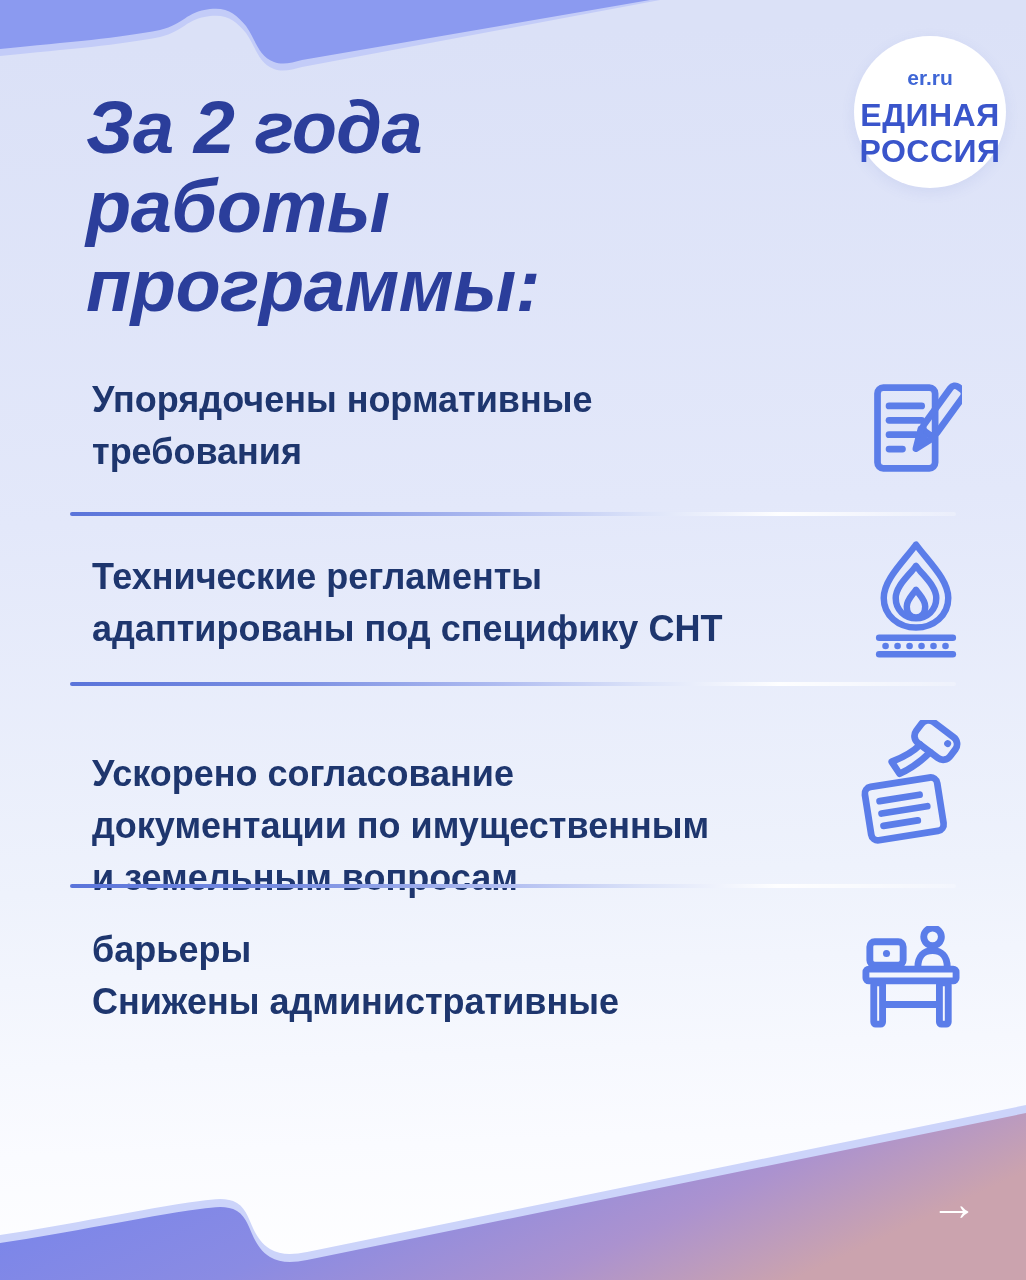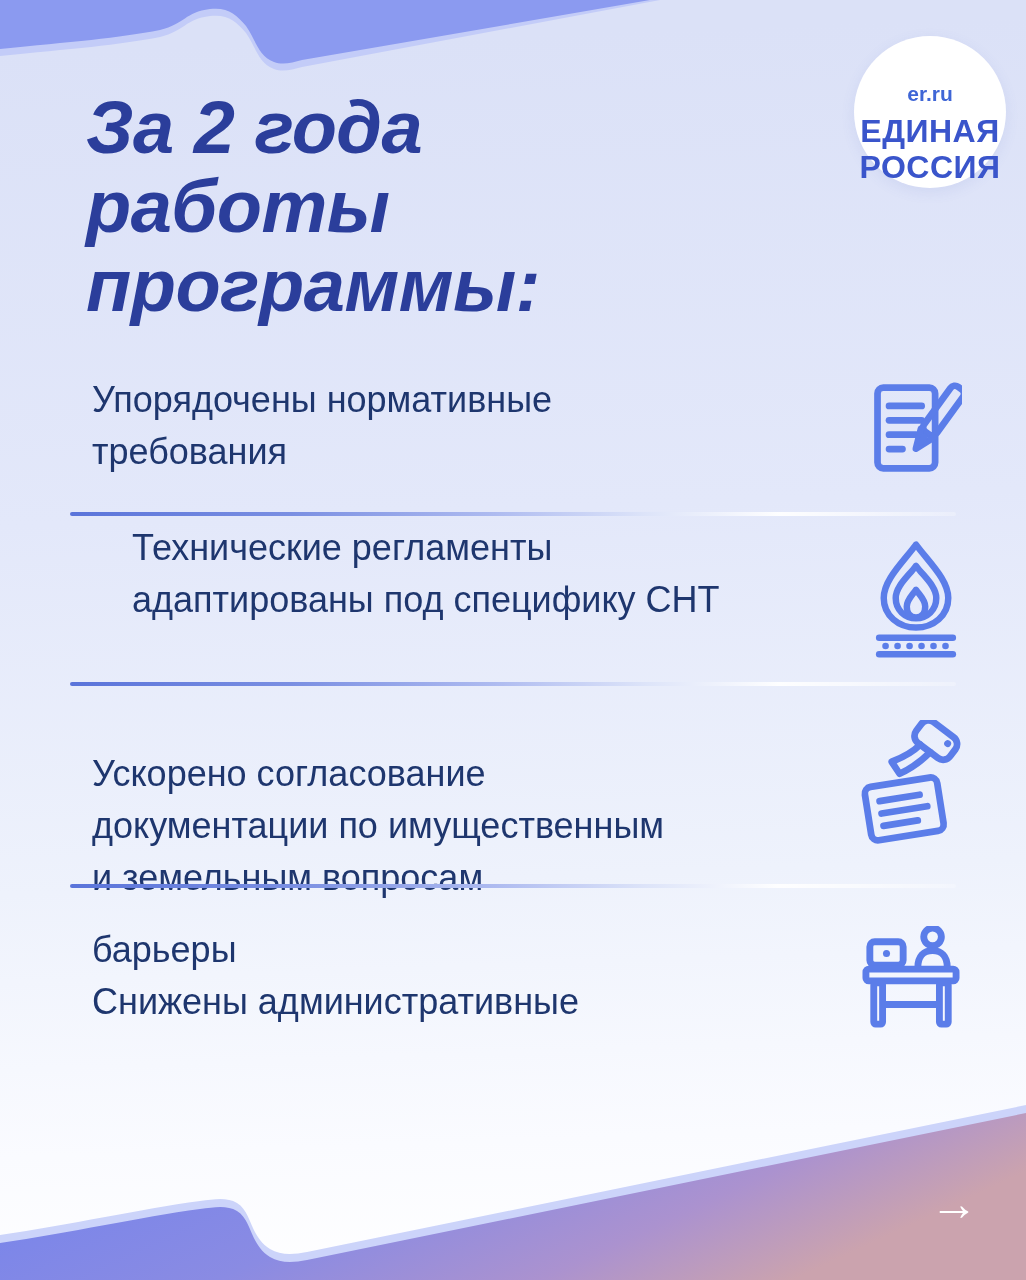--- a/index.html
+++ b/index.html
@@ -14,34 +14,34 @@
   .top-wave{top:0;}
   .bottom-wave{top:1105px;}
 
   .logo{
     position:absolute;left:854px;top:36px;width:152px;height:152px;
     background:#ffffff;border-radius:50%;
     display:flex;flex-direction:column;align-items:center;
     padding-top:30px;box-sizing:border-box;
     box-shadow:0 4px 14px rgba(90,110,200,0.10);
   }
-  .logo-url{font-size:21px;font-weight:600;color:#3f66d6;margin-bottom:7px;margin-top:16px;}
+  .logo-url{font-size:21px;font-weight:600;color:#3f66d6;margin-bottom:7px;}
   .logo-name{font-size:32px;font-weight:800;color:#3a55cb;line-height:1.13;
     text-align:center;letter-spacing:0.5px;}
 
   .title{
     position:absolute;left:86px;top:88px;
     font-size:74px;line-height:79px;font-weight:700;font-style:italic;
     color:#2b3e9b;letter-spacing:-0.5px;
   }
 
   .item{position:absolute;left:92px;width:700px;
-    font-size:36px;line-height:52px;font-weight:400;color:#1e366e;}
+    font-size:36px;line-height:52px;font-weight:700;color:#1e366e;}
   .item-1{top:374px;}
-  .item-2{top:522px;margin-left:40px;}
+  .item-2{top:551px;}
   .item-3{top:748px;}
   .item-4{top:924px;}
 
   .divider{position:absolute;left:70px;width:886px;height:4px;border-radius:2px;
     background:linear-gradient(90deg,#5a74da 0%,#7a8fe2 25%,#aebbf0 48%,
                #dde4f9 65%,rgba(255,255,255,0.95) 80%,rgba(255,255,255,0.25) 100%);}
   .divider-1{top:512px;}
   .divider-2{top:682px;}
   .divider-3{top:884px;}
 

